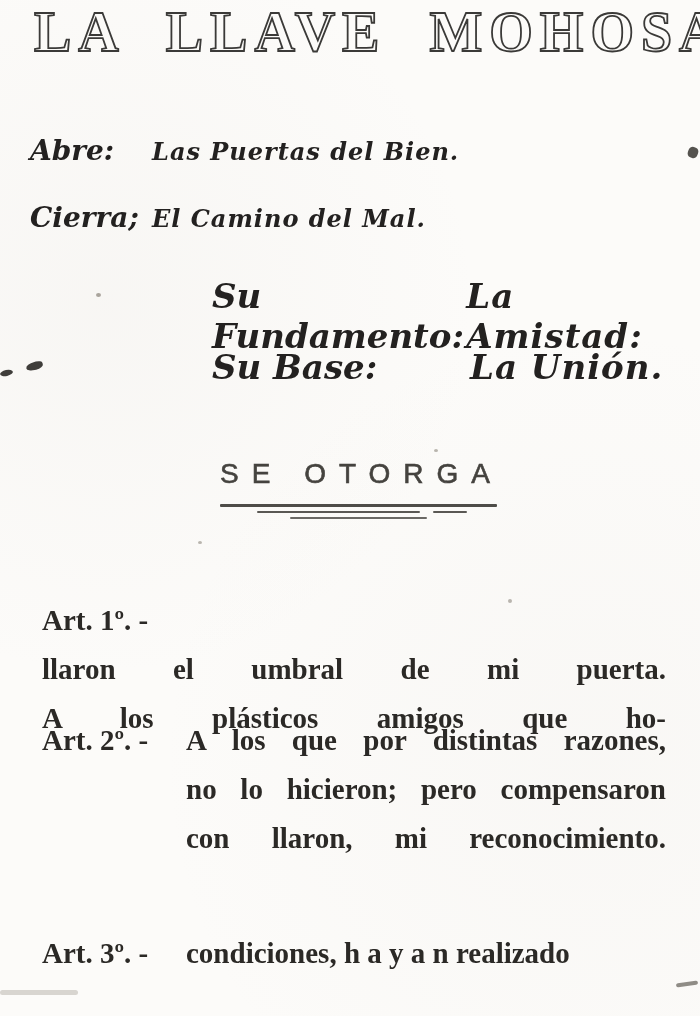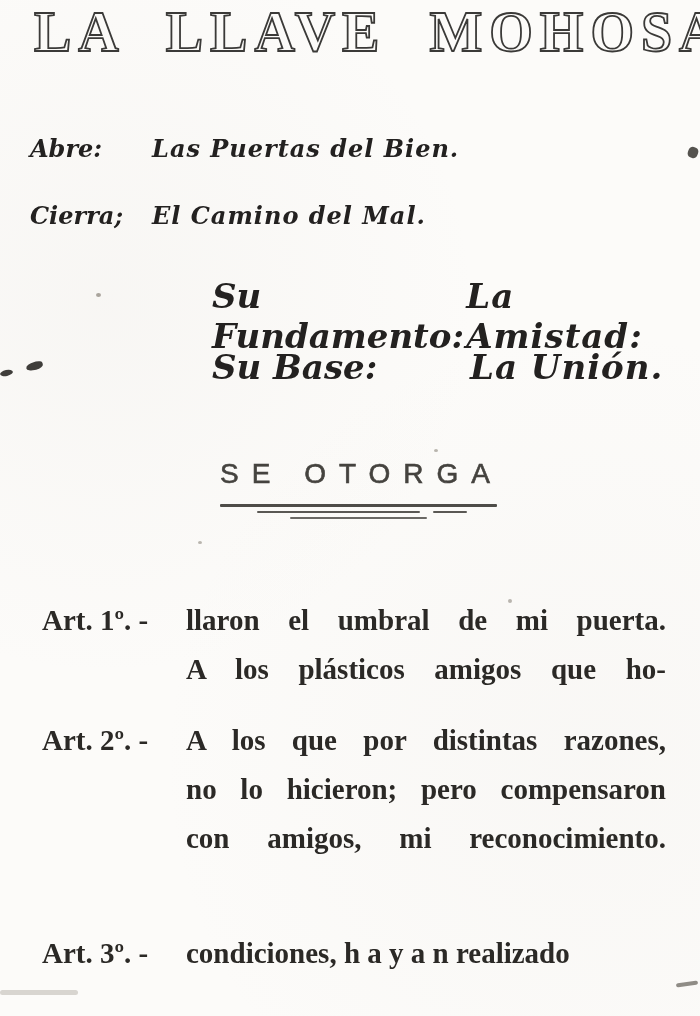--- a/index.html
+++ b/index.html
@@ -32,21 +32,21 @@
 
   
   .motto{position:absolute; left:30px; top:134px; width:640px;}
   .motto-row{display:flex; margin-bottom:15px; height:52px; align-items:baseline;}
   .script{
     font-family:"DejaVu Serif", serif;
     font-style:italic;
     font-weight:700;
     color:#232120;
   }
-  .motto-label{width:122px; font-size:24px;}
+  .motto-label{width:122px; font-size:28px;}
   .motto-text{font-size:24px; letter-spacing:1px;}
 
   
   .principles{position:absolute; left:212px; top:276px; width:488px;}
   .principle-row{display:flex; margin-bottom:21px; height:50px; align-items:flex-start;}
   .principle-label{width:258px; font-size:34px;}
   .principle-value{font-size:34px; letter-spacing:1px;}
 
   
   .otorga-wrap{position:absolute; left:220px; top:458px; width:300px; height:70px;}
@@ -66,21 +66,21 @@
   .rule-3{left:70px;  top:59px; width:137px; height:2px; background:#6a6864;}
 
   
   .article{
     position:absolute; left:42px; width:624px;
     display:flex;
     font-weight:700;
     font-size:29px;
     color:#2b2926;
   }
-  .article-1{top:596px;}
+  .article-1{top:596px;flex-direction:column;}
   .article-2{top:716px;}
   .article-3{top:929px;}
   .art-label{width:144px; line-height:49px; white-space:nowrap;}
   .art-text{flex:1; min-width:0;}
   .art-line{line-height:49px;}
   .just{text-align:justify; text-align-last:justify;}
 
   
   .speck{position:absolute; background:#3f3d3a; border-radius:50%;}
   .speck-a{left:0px;  top:370px; width:13px; height:6px; transform:rotate(-12deg);}
@@ -137,21 +137,21 @@
       <div class="art-line just">llaron el umbral de mi puerta.</div>
       <div class="art-line just">A los plásticos amigos que ho-</div>
     </div>
   </div>
 
   <div class="article article-2">
     <div class="art-label">Art. 2º. -</div>
     <div class="art-text">
       <div class="art-line just">A los que por distintas razones,</div>
       <div class="art-line just">no lo hicieron; pero compensaron</div>
-      <div class="art-line just">con amigos, mi reconocimiento.</div>
+      <div class="art-line just">con llaron, mi reconocimiento.</div>
     </div>
   </div>
 
   <div class="article article-3">
     <div class="art-label">Art. 3º. -</div>
     <div class="art-text">
       <div class="art-line">condiciones, h a y a n realizado</div>
     </div>
   </div>
 

